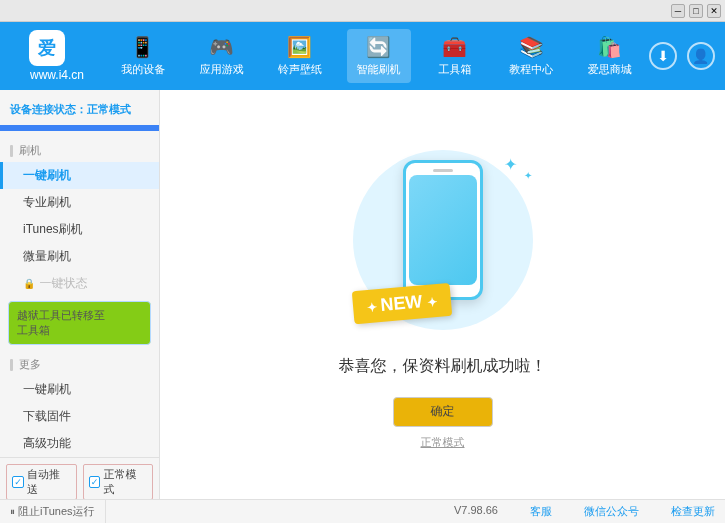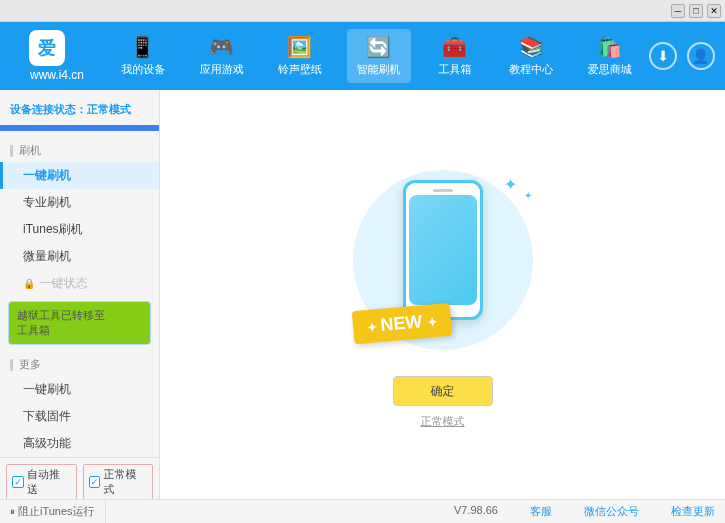--- a/index.html
+++ b/index.html
@@ -203,21 +203,21 @@
     .success-text {
       font-size: 16px;
       color: #333;
       margin-bottom: 20px;
       font-weight: 500;
     }
 
     .confirm-btn {
       width: 100px;
       height: 30px;
-      background: #fde047;
+      background: #eab308;
       border: 1px solid #ccc;
       border-radius: 4px;
       color: #444;
       font-size: 12px;
       cursor: pointer;
       display: flex; align-items: center; justify-content: center;
       margin-bottom: 8px;
     }
 
     .revisit-link {
@@ -362,20 +362,21 @@
       <div class="phone-device">
         <div class="phone-speaker"></div>
         <div class="phone-screen"></div>
       </div>
 
       <div class="new-badge">
         <span>NEW</span>
       </div>
     </div>
 
+    <div class="success-text">恭喜您，保资料刷机成功啦！</div>
 
     <button class="confirm-btn">确定</button>
 
     <span class="revisit-link">正常模式</span>
   </div>
 </div>
 
 <div style="height:24px; background:#f5f5f5; border-top:1px solid #e0e0e0; display:flex; align-items:center; position:absolute; bottom:0; left:0; right:0;">
 
   <div style="padding:0 10px; font-size:11px; color:#666; border-right:1px solid #e0e0e0; height:100%; display:flex; align-items:center;">

